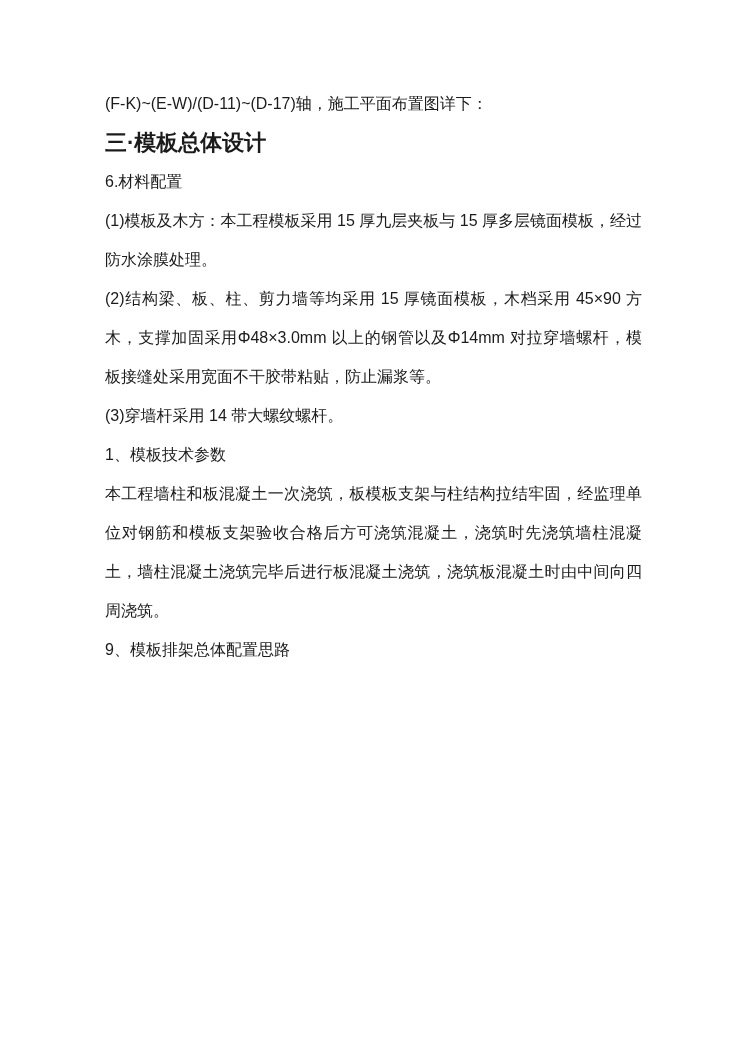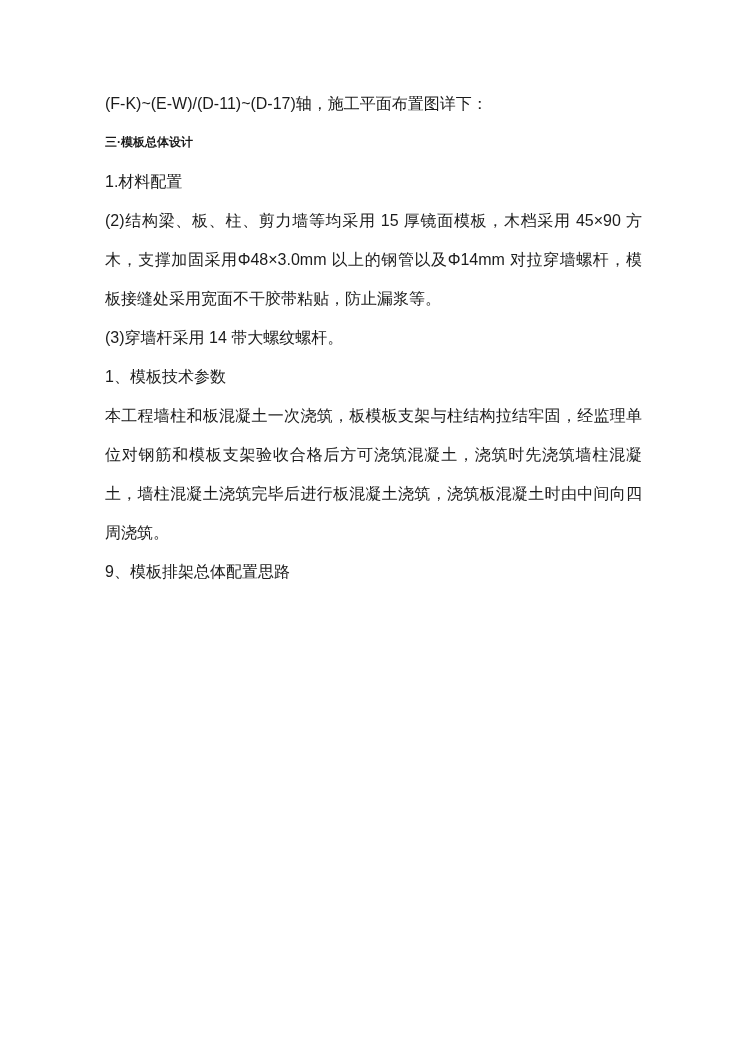--- a/index.html
+++ b/index.html
@@ -26,30 +26,31 @@
     text-align: justify;
     text-justify: inter-ideograph;
     word-break: break-all;
   }
   p.para {
     margin: 0;
     padding: 0;
   }
   p.heading {
     font-weight: bold;
-    font-size: 12px;
+    font-size: 22px;
   }
 </style>
 </head>
 <body>
 
 <div class="page">
   <div class="content">
       <p class="para">(F-K)~(E-W)/(D-11)~(D-17)轴，施工平面布置图详下：</p>
       <p class="para heading">三·模板总体设计</p>
-      <p class="para">1.材料配置</p>
+      <p class="para">6.材料配置</p>
+      <p class="para">(1)模板及木方：本工程模板采用 15 厚九层夹板与 15 厚多层镜面模板，经过防水涂膜处理。</p>
       <p class="para">(2)结构梁、板、柱、剪力墙等均采用 15 厚镜面模板，木档采用 45×90 方木，支撑加固采用Φ48×3.0mm 以上的钢管以及Φ14mm 对拉穿墙螺杆，模板接缝处采用宽面不干胶带粘贴，防止漏浆等。</p>
       <p class="para">(3)穿墙杆采用 14 带大螺纹螺杆。</p>
       <p class="para">1、模板技术参数</p>
       <p class="para">本工程墙柱和板混凝土一次浇筑，板模板支架与柱结构拉结牢固，经监理单位对钢筋和模板支架验收合格后方可浇筑混凝土，浇筑时先浇筑墙柱混凝土，墙柱混凝土浇筑完毕后进行板混凝土浇筑，浇筑板混凝土时由中间向四周浇筑。</p>
       <p class="para">9、模板排架总体配置思路</p>
     </div>
 </div>
 
 </body></html>

